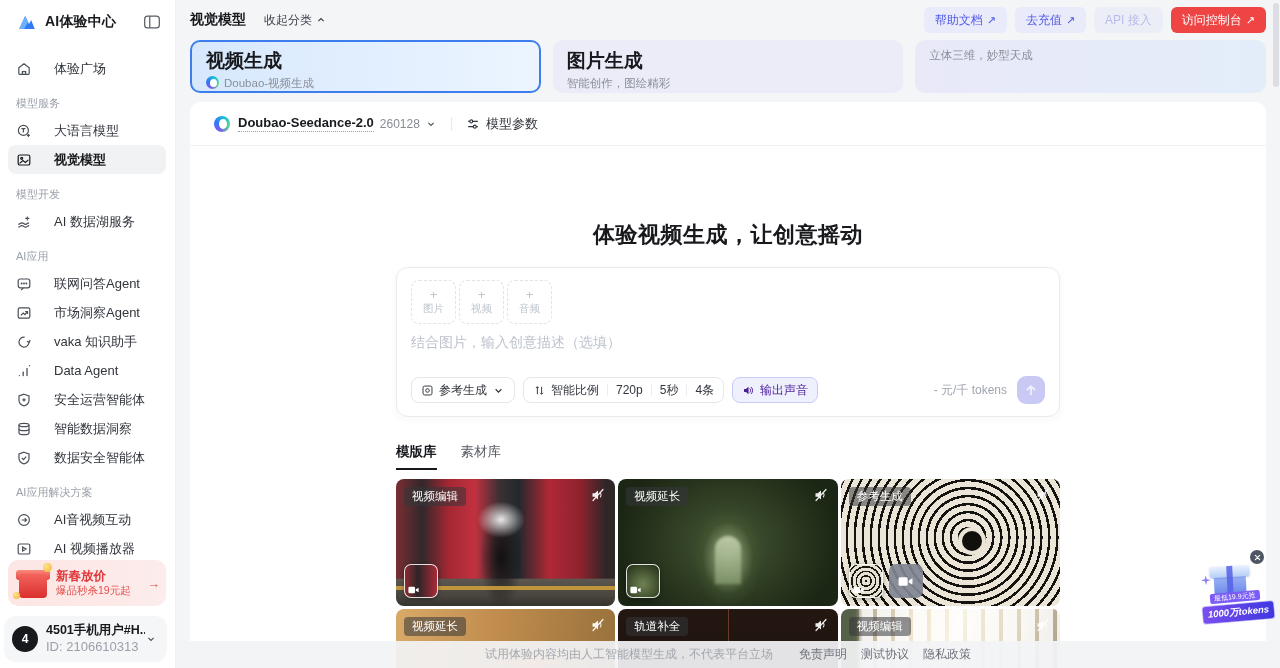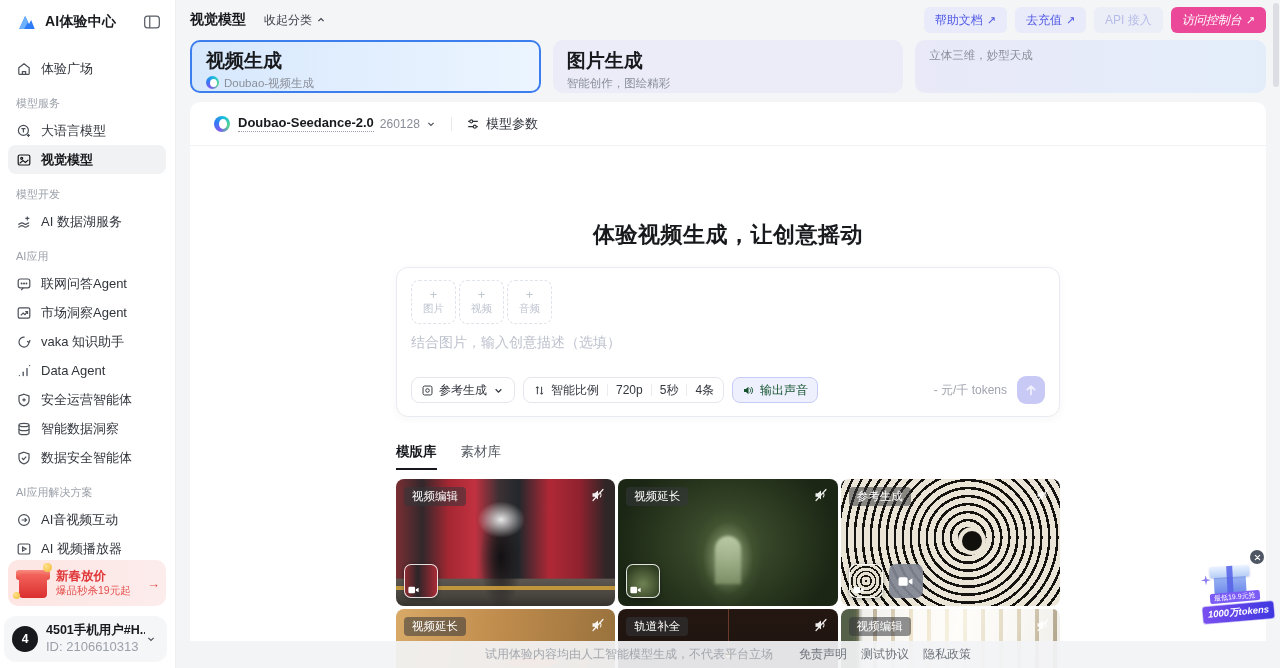--- a/index.html
+++ b/index.html
@@ -7,21 +7,21 @@
   body { font-family:"Liberation Sans","DejaVu Sans",sans-serif; background:#f4f5f7; color:#17191d; }
   .app { position:relative; width:1280px; height:668px; overflow:hidden; }
 
   
   .sidebar { position:absolute; left:0; top:0; bottom:0; width:176px; background:#fff; border-right:1px solid #eef0f2; z-index:30; }
   .brand { display:flex; align-items:center; height:44px; padding:0 14px 0 16px; }
   .brand-logo { width:22px; height:22px; flex:0 0 22px; }
   .brand-name { font-size:14px; font-weight:700; margin-left:7px; flex:1; letter-spacing:.2px; }
   .collapse-btn { width:18px; height:18px; color:#585d66; display:flex; align-items:center; justify-content:center; cursor:pointer; }
   .nav { margin-top:10px; }
-  .nav-item { display:flex; align-items:center; gap:9px; height:29px; margin:0 9px 0 8px; padding:0 8px; border-radius:8px; font-size:13px; color:#30343b; cursor:pointer; }
+  .nav-item { display:flex; align-items:center; gap:22px; height:29px; margin:0 9px 0 8px; padding:0 8px; border-radius:8px; font-size:13px; color:#30343b; cursor:pointer; }
   .nav-item .nicon { width:16px; height:16px; color:#4a4f58; display:flex; }
   .nav-item.active { background:#f1f2f4; font-weight:700; color:#16181c; }
   .nav-item.active .nicon { color:#16181c; }
   .nav-sec { font-size:11px; color:#9ba0aa; margin:13px 0 5px 16px; }
   .nicon svg { width:16px; height:16px; }
 
   .promo { position:absolute; left:8px; right:9px; bottom:62px; height:46px; border-radius:10px; background:linear-gradient(90deg,#fde6e3,#fcecec); display:flex; align-items:center; padding:0 6px 0 8px; cursor:pointer; z-index:5; }
   .gift { position:relative; width:34px; height:36px; flex:0 0 34px; }
   .gift .g-box { position:absolute; left:3px; top:9px; width:28px; height:24px; border-radius:4px; background:linear-gradient(180deg,#f4645c,#d92f2f); }
   .gift .g-lid { position:absolute; left:0; top:5px; width:34px; height:10px; border-radius:3px; background:linear-gradient(180deg,#fa8a7e,#e6453f); }
@@ -43,21 +43,21 @@
   
   .main { position:absolute; left:176px; top:0; right:0; bottom:0; }
   .topbar { height:40px; display:flex; align-items:center; padding:0 14px; }
   .topbar-title { font-size:14px; font-weight:700; }
   .collapse-cats { display:flex; align-items:center; gap:3px; margin-left:18px; font-size:12px; color:#3c404a; cursor:pointer; }
   .collapse-cats svg { width:12px; height:12px; }
   .topbar-actions { margin-left:auto; display:flex; gap:8px; }
   .tb-btn { height:26px; border-radius:6px; padding:0 11px; font-size:12px; display:flex; align-items:center; gap:4px; cursor:pointer; border:none; font-family:inherit; }
   .tb-ghost { background:#e9ebfa; color:#5059e6; }
   .tb-disabled { background:#eceef7; color:#b6bce8; cursor:default; }
-  .tb-primary { background:#ec4899; color:#fff;font-style:italic; }
+  .tb-primary { background:#ef4444; color:#fff; }
   .ext { font-size:11px; }
 
   .cat-row { margin:0 14px; display:grid; grid-template-columns:1fr 1fr 1fr; gap:12px; height:50px; }
   .cat-card { border-radius:10px; padding:7px 14px 0; cursor:pointer; line-height:1.45; }
   .cat-title { font-size:19px; font-weight:700; }
   .cat-sub { font-size:11.5px; color:#8a8f99; display:flex; align-items:center; gap:5px; }
   .cat-1 { background:linear-gradient(90deg,#d7e8fd,#ecf5ff); border:2px solid #3d7eee; padding-top:5px; }
   .cat-2 { background:#ebecf8; }
   .cat-3 { background:linear-gradient(90deg,#e9e9f8,#e3edfa); }
   .doubao-logo { width:13px; height:13px; border-radius:50%; background:conic-gradient(from 200deg,#7b5cf0,#2f7bf5,#19c3d8,#59d48e,#7b5cf0); position:relative; flex:0 0 13px; }
@@ -80,21 +80,21 @@
   .uploads { display:flex; gap:3px; }
   .up-tile { width:45px; height:44px; border:1px dashed #dfe3ea; border-radius:8px; display:flex; flex-direction:column; align-items:center; justify-content:center; gap:1px; color:#bfc5d0; cursor:pointer; background:#fff; }
   .up-plus { font-size:13px; line-height:1; }
   .up-label { font-size:10.5px; }
   .prompt { width:100%; height:34px; border:none; outline:none; resize:none; margin-top:10px; font-size:14px; font-family:inherit; color:#c2410c; background:transparent; }
   .prompt::placeholder { color:#bdc2cd; }
   .tools { display:flex; align-items:center; gap:8px; margin-top:4px; }
   .pill { height:26px; border:1px solid #e5e7ec; border-radius:8px; display:flex; align-items:center; padding:0 9px; font-size:12px; color:#33373f; gap:5px; background:#fff; cursor:pointer; }
   .pill svg { width:13px; height:13px; }
   .pill .sep { width:1px; height:12px; background:#ececf0; margin:0 3px; }
-  .pill-audio { background:#eef0fe; border-color:#c6ccf8; color:#14532d;justify-content:space-between; }
+  .pill-audio { background:#eef0fe; border-color:#c6ccf8; color:#4c1d95;justify-content:space-between; }
   .tools-spacer { flex:1; }
   .price { font-size:12px; color:#a0a4af; }
   .submit-btn { width:28px; height:28px; border-radius:9px; background:#c9c9f5; border:none; display:flex; align-items:center; justify-content:center; cursor:pointer; margin-left:2px; }
   .submit-btn svg { width:14px; height:14px; color:#f0effc; }
 
   .lib-tabs { width:664px; margin:26px auto 0; display:flex; gap:24px; }
   .lib-tab { font-size:13.5px; color:#565b63; padding-bottom:7px; cursor:pointer; }
   .lib-tab.active { color:#16181d; font-weight:700; border-bottom:2px solid #16181d; }
 
   .grid { width:664px; margin:9px auto 0; display:grid; grid-template-columns:repeat(3,1fr); gap:3px; }

